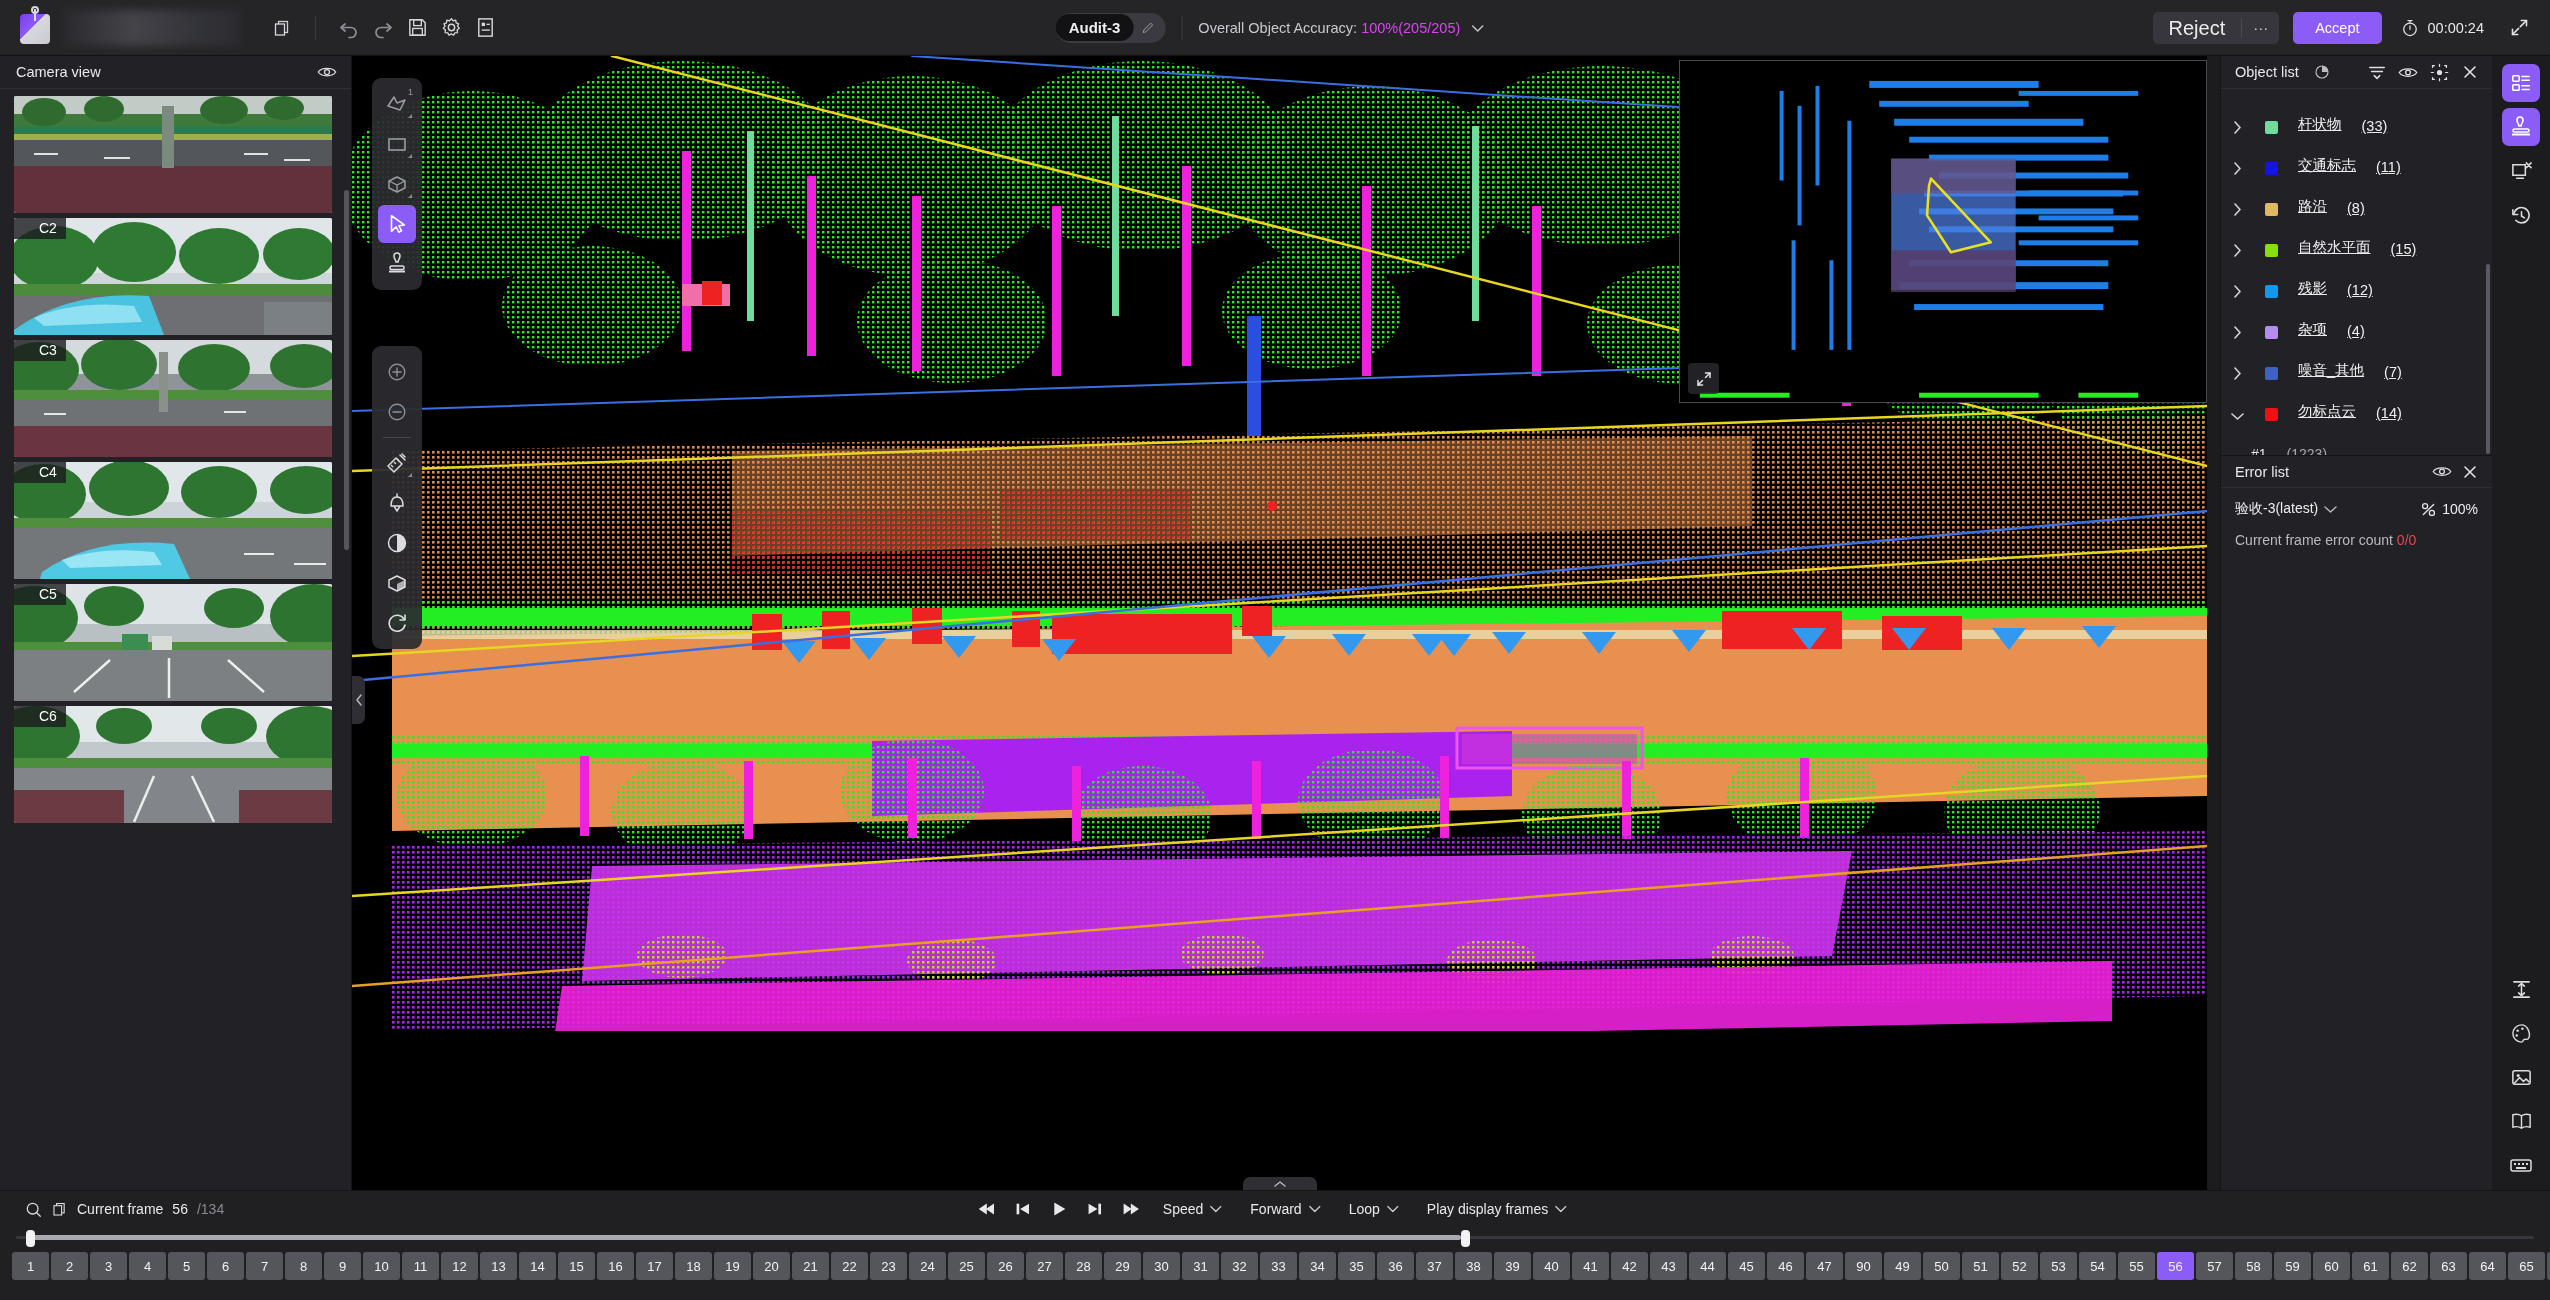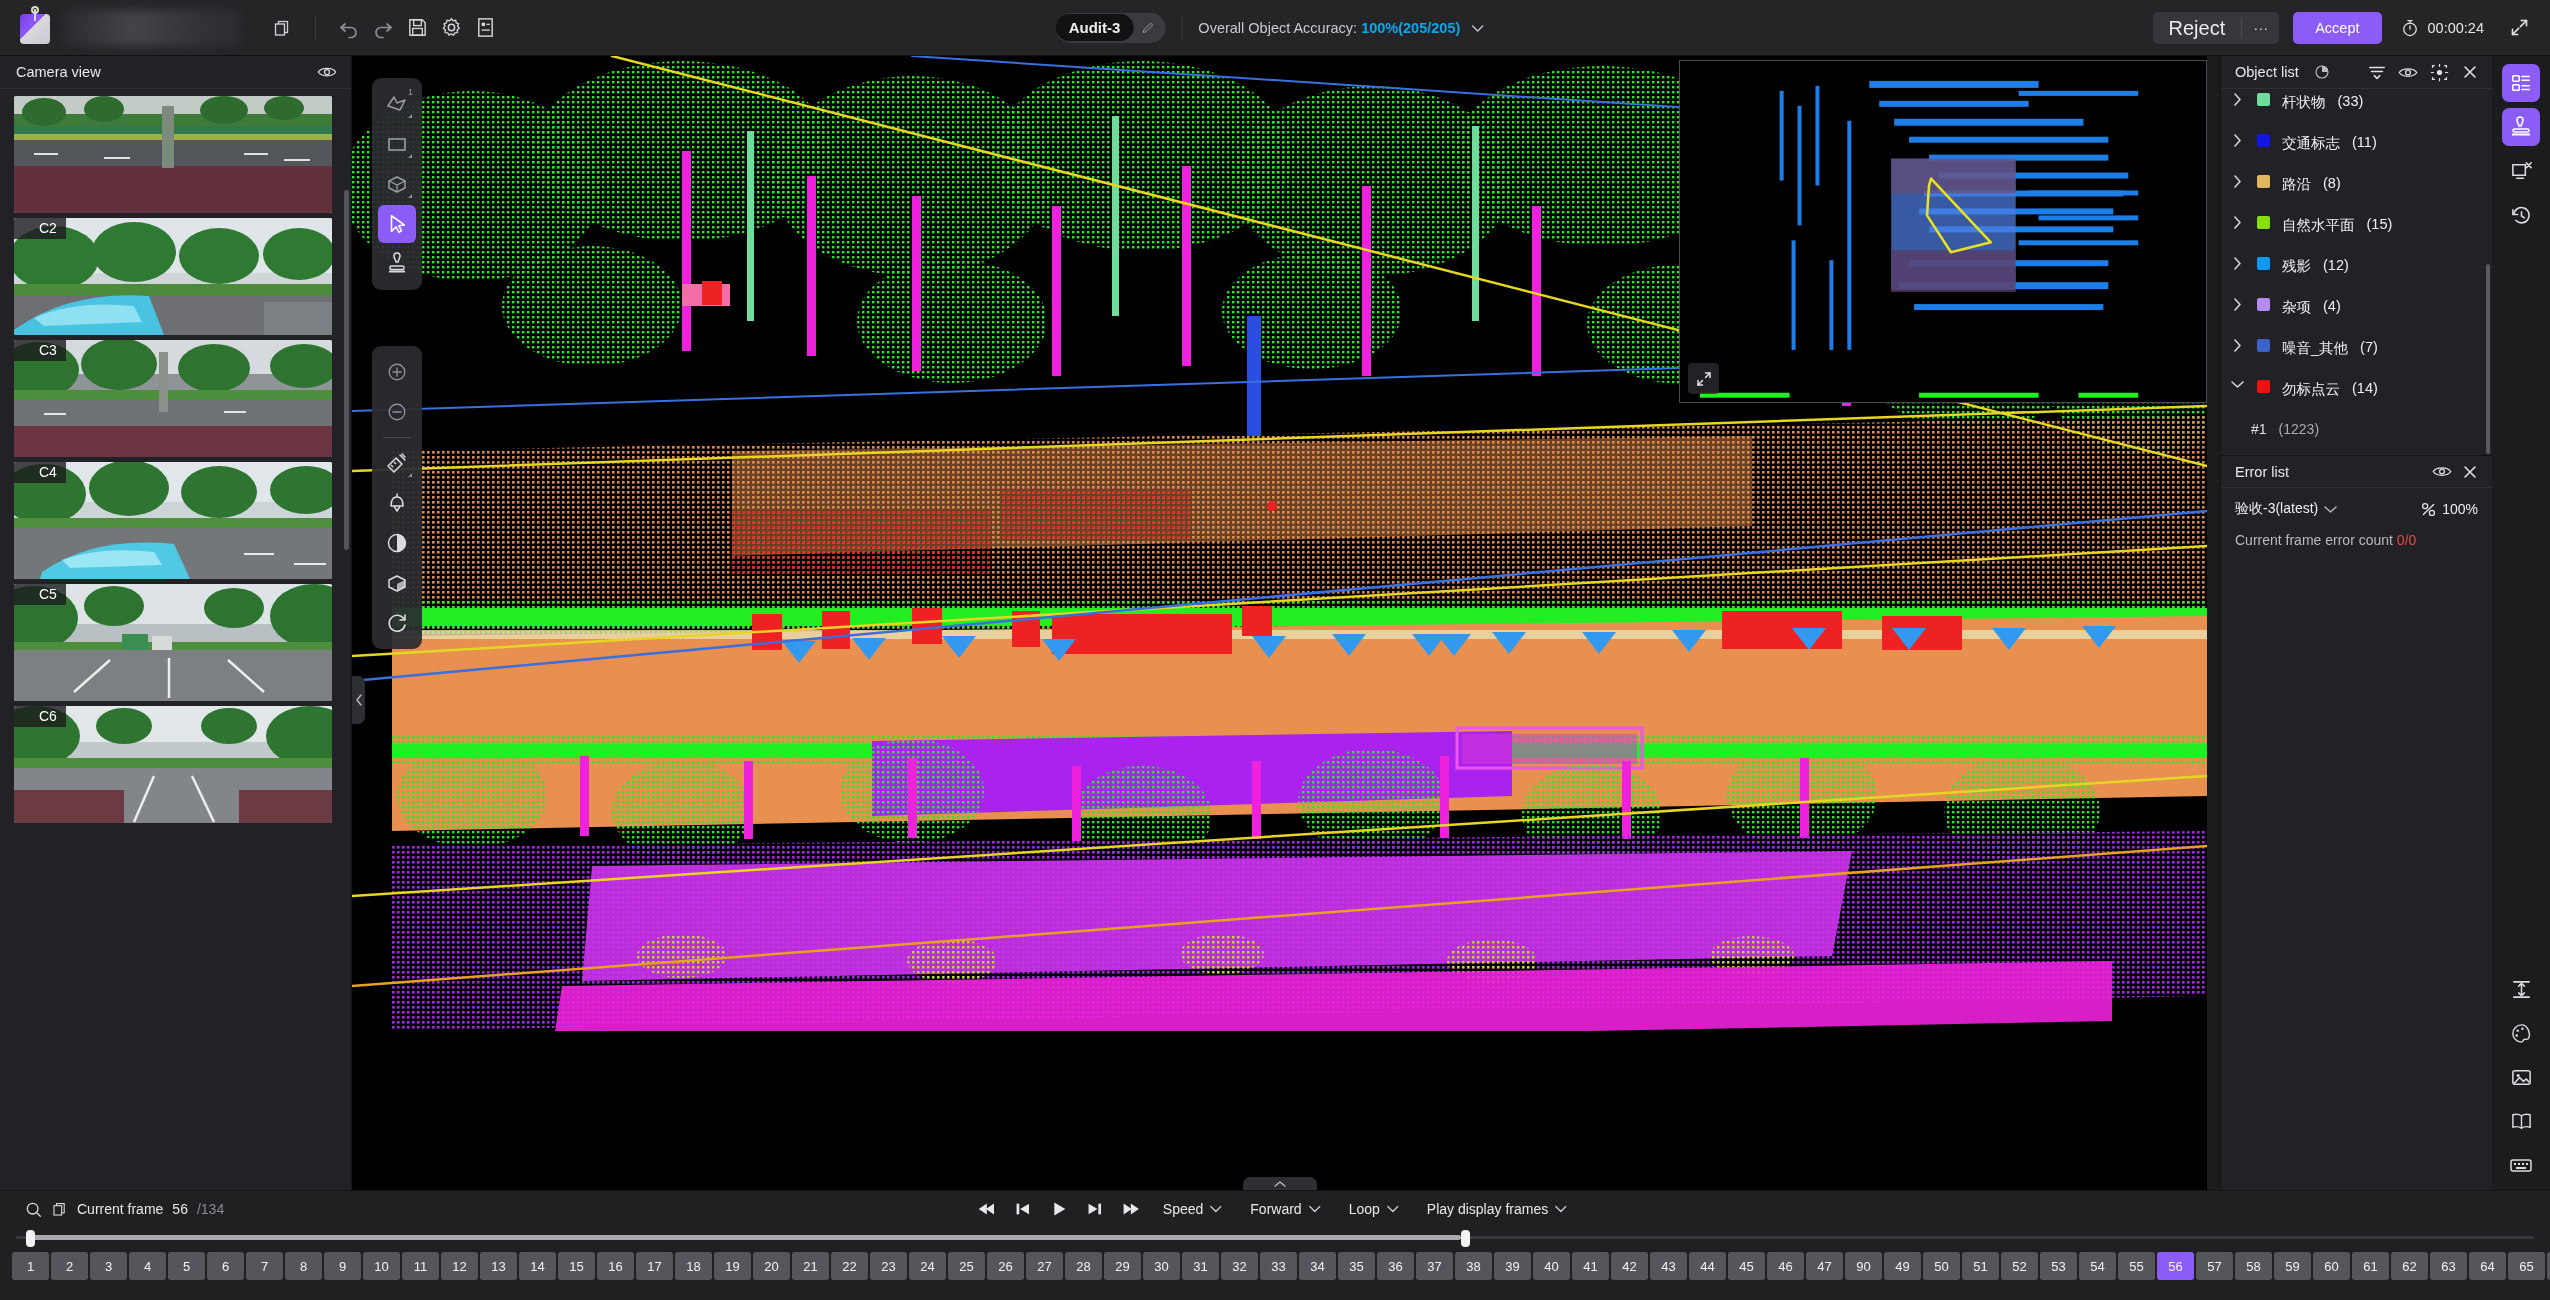--- a/index.html
+++ b/index.html
@@ -48,21 +48,21 @@
   }
   .audit-name {
     background: #121214; color: #f0f0f2; font-size: 15px;
     border-radius: 15px; padding: 5px 13px; white-space: nowrap; font-weight: bold;
   }
   .audit-edit {
     width: 26px; height: 26px; display: flex; align-items: center; justify-content: center;
     border-radius: 50%; margin-left: 2px;
   }
   .accuracy { font-size: 14.5px; color: #c9c9cf; white-space: nowrap; }
-  .accuracy b { color: #0ea5e9; font-weight: 700; }
+  .accuracy b { color: #d946ef; font-weight: 400; }
   .topright {
     position: absolute; right: 14px; display: flex; align-items: center; gap: 0;
   }
   .reject-group {
     display: flex; align-items: center; background: #36363c; border-radius: 5px;
     height: 32px; overflow: hidden; margin-right: 14px;
   }
   .reject-btn { padding: 0 16px; font-size: 20px; line-height: 32px; color: #ececed; cursor: pointer;}
   .reject-sep { width: 1px; height: 20px; background: #4b4b52; }
   .reject-more { padding: 0 11px; font-size: 15px; line-height: 32px; color: #d3d3d6; cursor: pointer;}
@@ -150,21 +150,21 @@
   }
   .ohead {
     height: 33px; display: flex; align-items: center; padding: 0 10px 0 14px;
     border-bottom: 1px solid #2e2e33; gap: 7px;
   }
   .ohead .ttl { font-size: 14.5px; color: #e9e9ec; margin-right: 4px; }
   .ohead .spacer { flex: 1; }
   .oicon { width: 24px; height: 22px; display: flex; align-items: center; justify-content: center; cursor: pointer; }
   .olist { position: relative; height: 366px; overflow: hidden; padding-top: 4px; }
   .orow {
-    display: flex; align-items: flex-start; height: 41px; padding-left: 8px; gap: 12px; cursor: pointer;
+    display: flex; align-items: flex-end; height: 41px; padding-left: 8px; gap: 20px; cursor: pointer; text-decoration: underline;
   }
   .chev { width: 16px; display: flex; align-items: center; justify-content: center; flex: none; }
   .swatch { width: 13px; height: 13px; border-radius: 2px; flex: none; }
   .oname { font-size: 14.5px; color: #f0f0f3; }
   .ocount { font-size: 14.5px; color: #f0f0f3; }
   .orow.child { padding-left: 30px; }
   .orow.child .oname { font-size: 14px; color: #e4e4e8; }
   .orow.child .ocount { font-size: 14px; color: #a9a9b1; }
   .olist-scroll {
     position: absolute; right: 2px; top: 175px; width: 4px; height: 190px;

